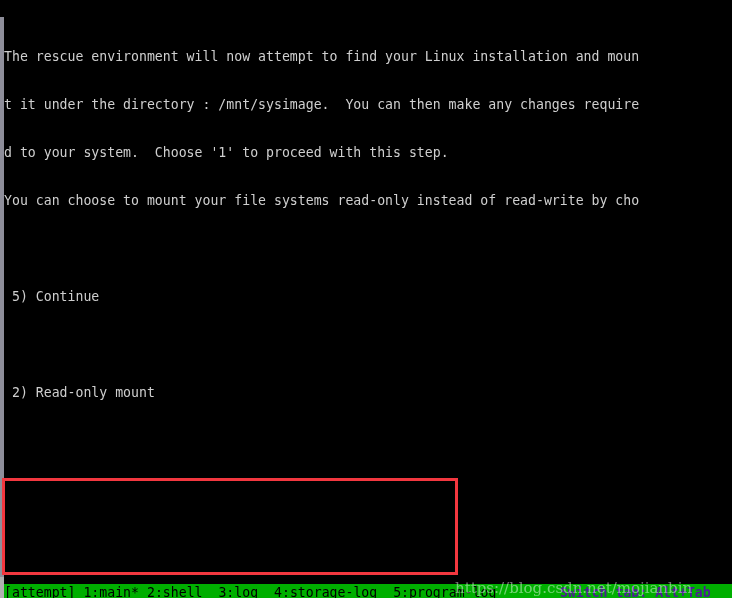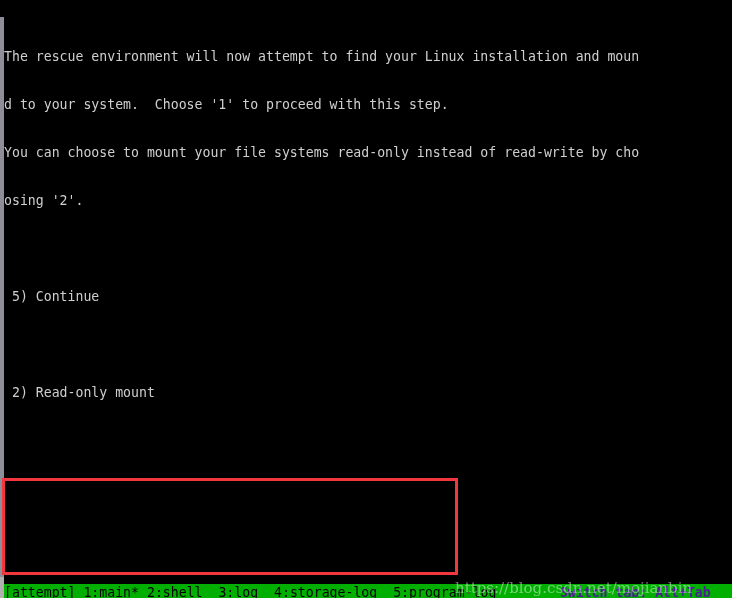--- a/index.html
+++ b/index.html
@@ -124,23 +124,23 @@
 <body>
 
 <div id="screen">
 
   <div class="scroll-gutter">
     <div class="scroll-thumb"></div>
   </div>
 
   <div class="term">
     <div class="line">The rescue environment will now attempt to find your Linux installation and moun</div>
+    <div class="line">t it under the directory : /mnt/sysimage.  You can then make any changes require</div>
     <div class="line">d to your system.  Choose '1' to proceed with this step.</div>
     <div class="line">You can choose to mount your file systems read-only instead of read-write by cho</div>
-    <div class="line">osing '2'.</div>
     <div class="line blank"></div>
     <div class="line"> 5) Continue</div>
     <div class="line blank"></div>
     <div class="line"> 2) Read-only mount</div>
     <div class="line blank"></div>
     
     
     
     
     

